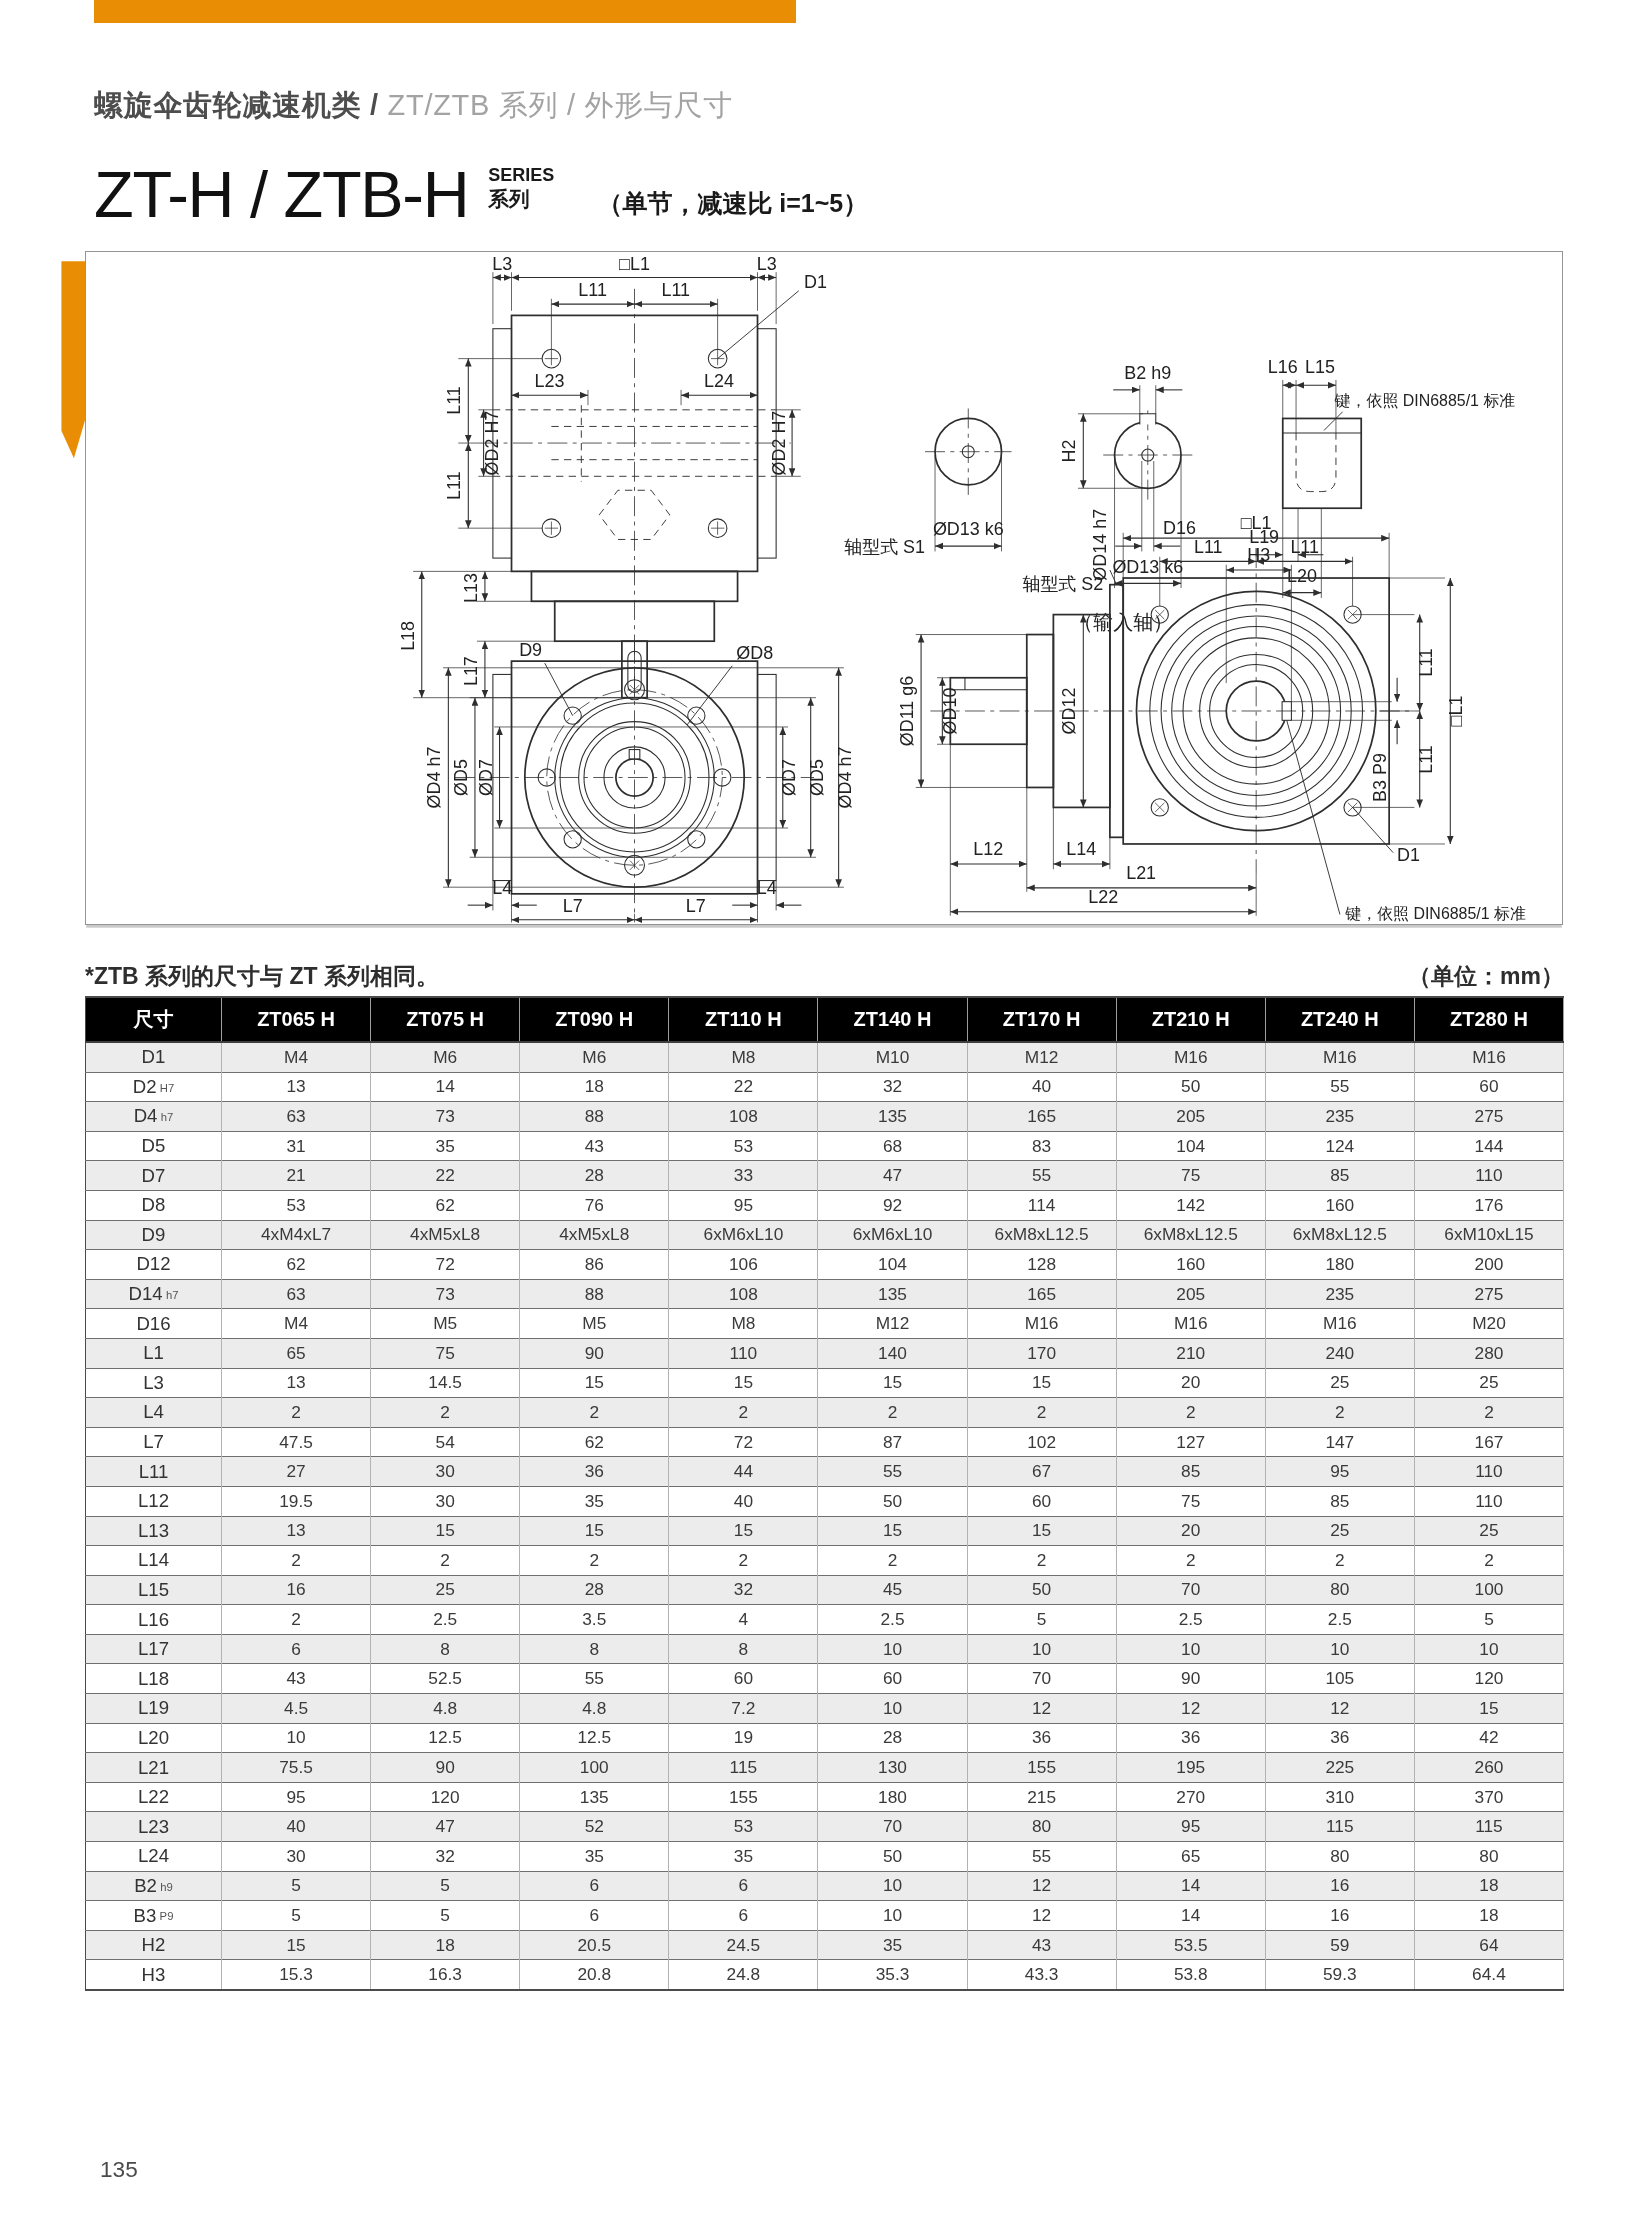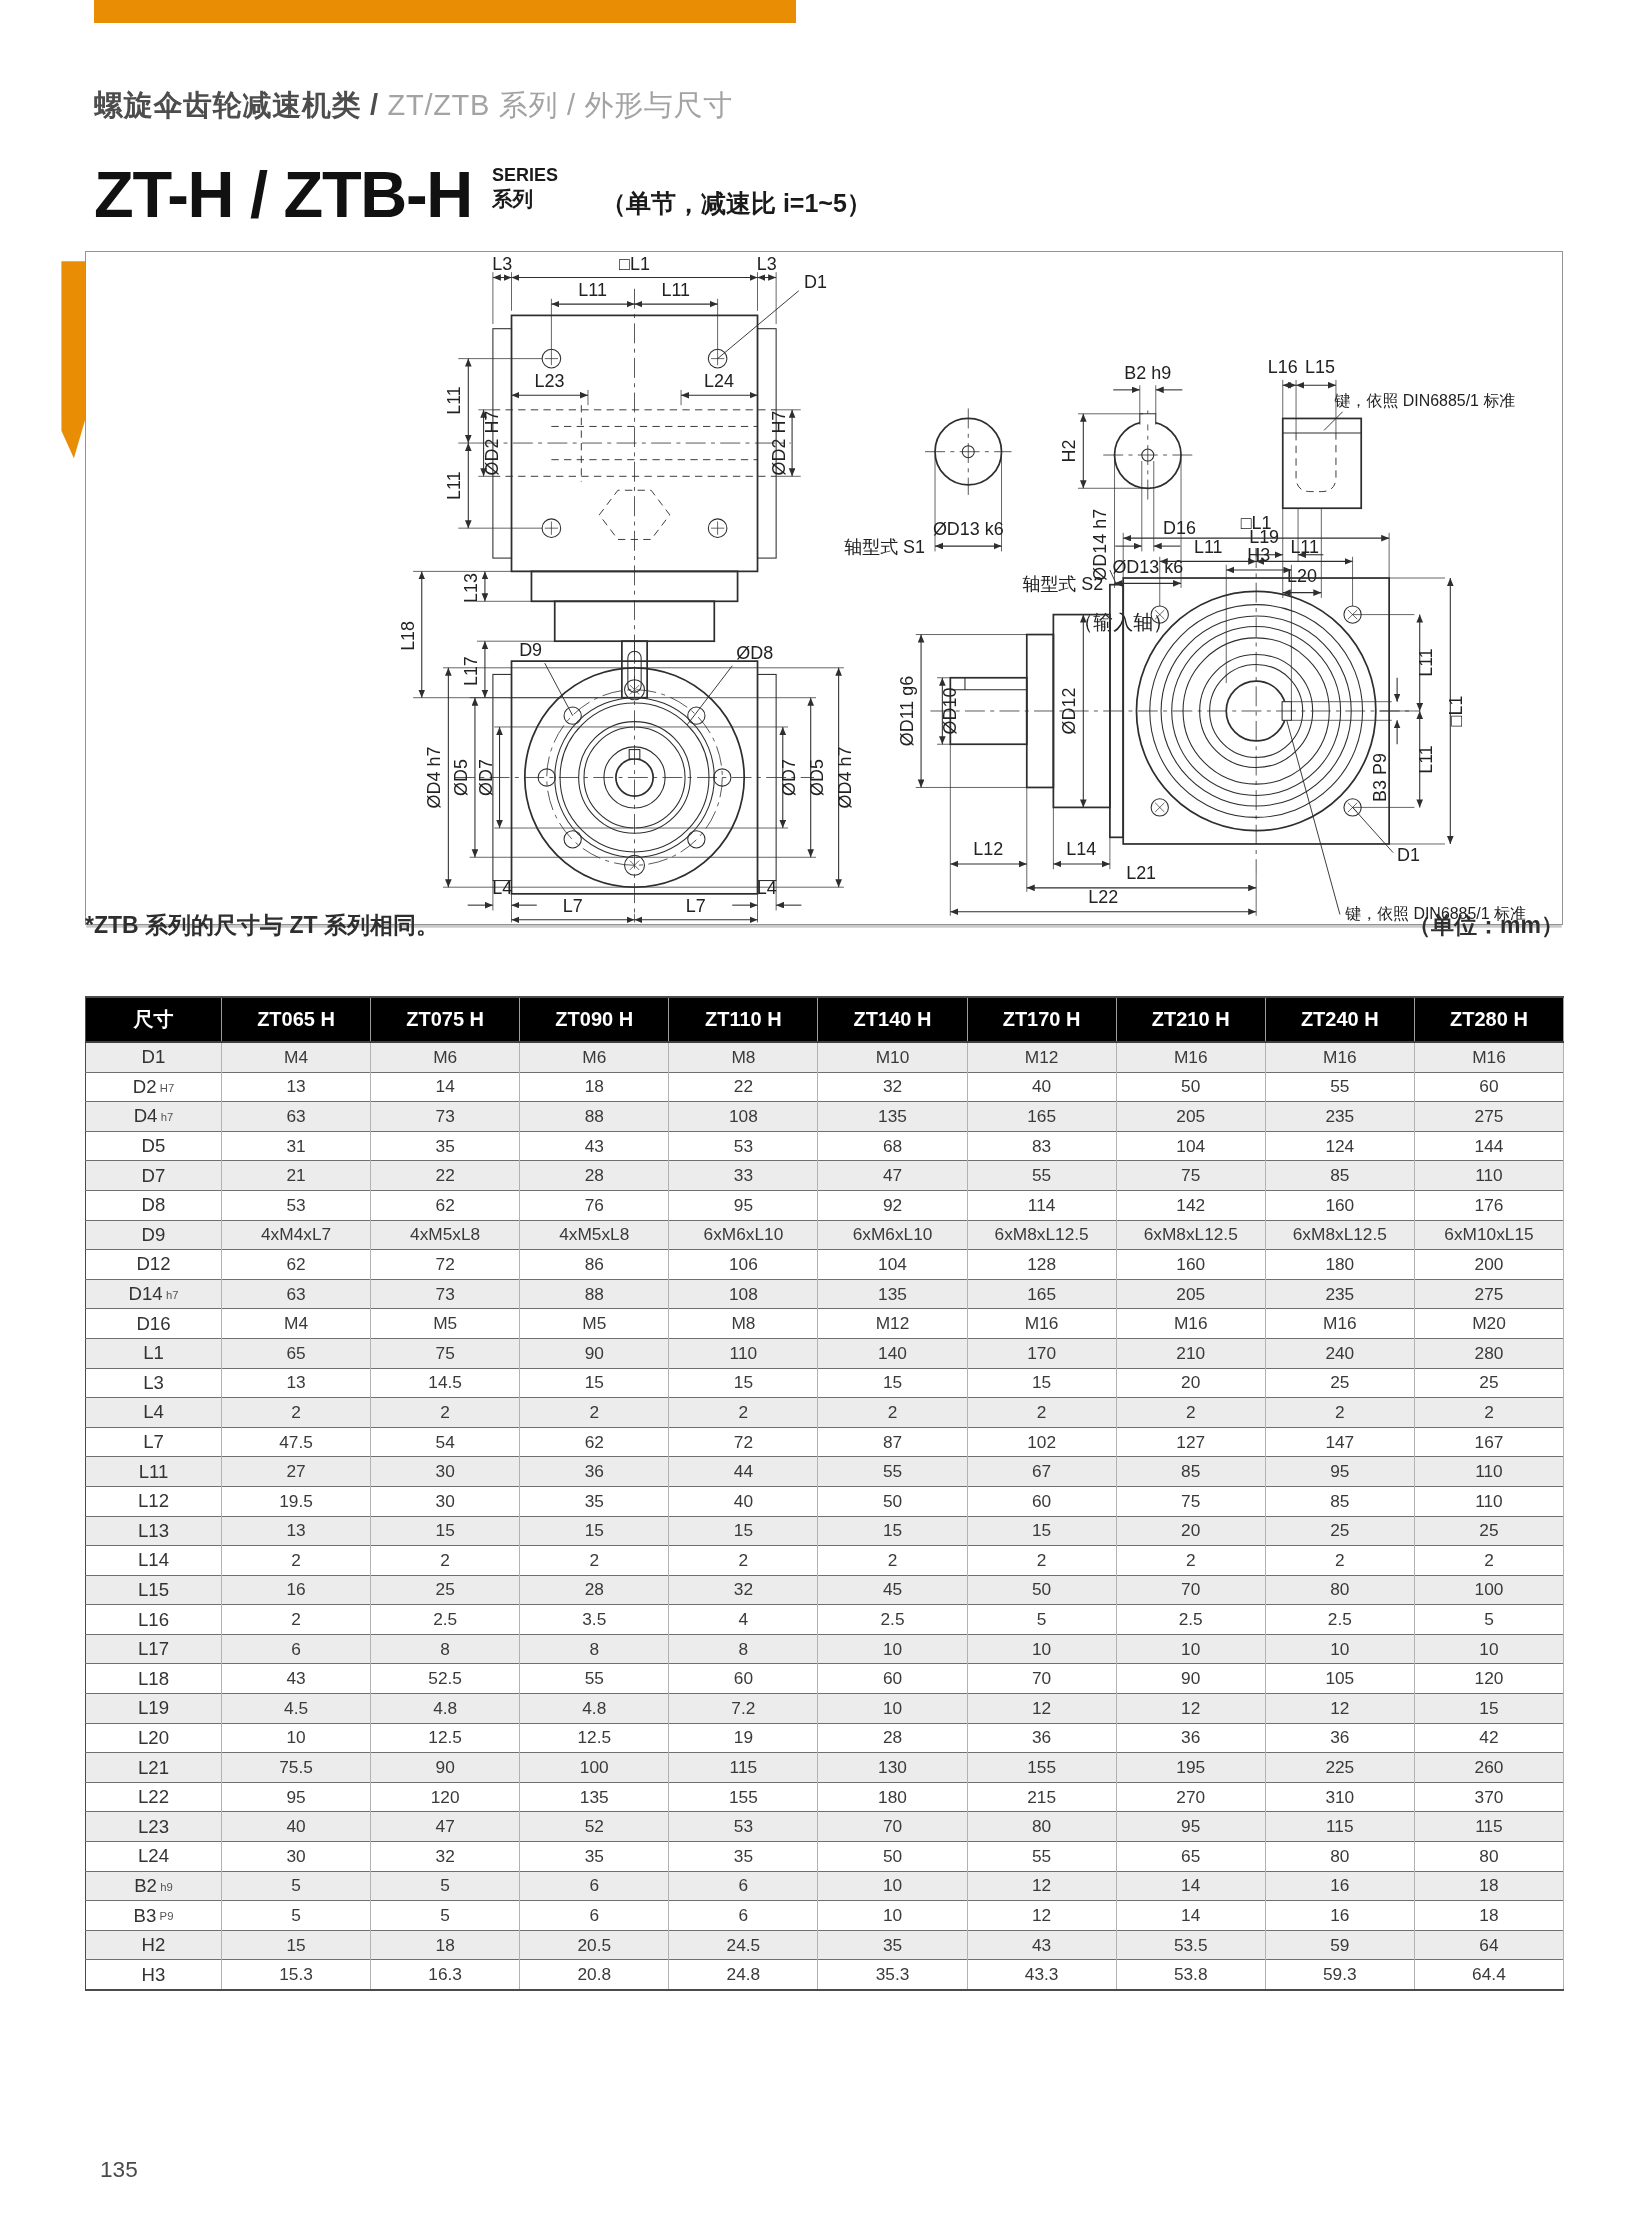--- a/index.html
+++ b/index.html
@@ -5,31 +5,31 @@
   html,body{margin:0;padding:0;background:#ffffff;}
   body{width:1650px;height:2239px;position:relative;font-family:"Liberation Sans","DejaVu Sans",sans-serif;color:#222;}
 
   .topbar{position:absolute;left:94px;top:0;width:702px;height:22.6px;}
 
   .breadcrumb{position:absolute;left:94px;top:86px;font-size:29px;letter-spacing:0.7px;white-space:nowrap;}
   .breadcrumb .main{font-weight:700;color:#4d4d4d;}
   .breadcrumb .rest{font-weight:400;color:#a3a3a3;}
 
   .title-row{position:absolute;left:94px;top:164px;display:flex;align-items:flex-start;white-space:nowrap;}
-  .title-main{font-size:65px;font-weight:700;line-height:61px;color:#111;letter-spacing:-1.3px;}
+  .title-main{font-size:65px;font-weight:400;line-height:61px;color:#111;letter-spacing:-1.3px;}
   .series-block{display:flex;flex-direction:column;margin-left:20px;margin-top:1.3px;}
   .series-en{font-size:18px;font-weight:700;color:#1a1a1a;line-height:21px;}
   .series-cn{font-size:20.6px;font-weight:700;color:#1a1a1a;line-height:26.6px;}
   .title-sub{font-size:25px;font-weight:700;color:#1a1a1a;margin-left:43px;margin-top:22.6px;}
 
   .drawing-box{position:absolute;left:85px;top:251px;width:1476px;height:672px;border:1.3px solid #949494;background:#fff;box-shadow:0 4px 0 -1.3px #c9c9c9;}
   .ribbon{position:absolute;left:-24.6px;top:9.3px;width:24px;height:197px;clip-path:polygon(0 0,100% 0,100% 80%,52% 100%,0 86%);}
   .drawing-svg{position:absolute;left:0;top:0;width:100%;height:100%;}
 
-  .note-row{position:absolute;left:85px;top:910px;width:1479px;display:flex;justify-content:space-between;align-items:flex-end;}
+  .note-row{position:absolute;left:85px;top:961px;width:1479px;display:flex;justify-content:space-between;align-items:flex-end;}
   .note-left{font-size:23px;font-weight:700;color:#2e2e2e;}
   .note-right{font-size:23px;font-weight:700;color:#2e2e2e;margin-left:15px;}
 
   table.spec{position:absolute;left:85px;top:996px;width:1479px;border-collapse:collapse;table-layout:fixed;
     border:1.3px solid #4b4b4b;border-top-width:2px;border-bottom-width:2.7px;}
   table.spec col.c0{width:136px;}
   table.spec th{background:#000000;color:#ffffff;font-size:20px;font-weight:700;height:41px;border-right:0.7px solid #9d9d9d;border-bottom:2px solid #3f3f3f;text-align:center;}
   table.spec td{height:26.6px;font-size:17.3px;color:#3a3a3a;text-align:center;border-right:0.7px solid #b2b2b2;}
   table.spec tbody tr{border-top:1.3px solid #6f6f6f;}
   table.spec tbody tr:nth-child(odd){background:#ececec;}

